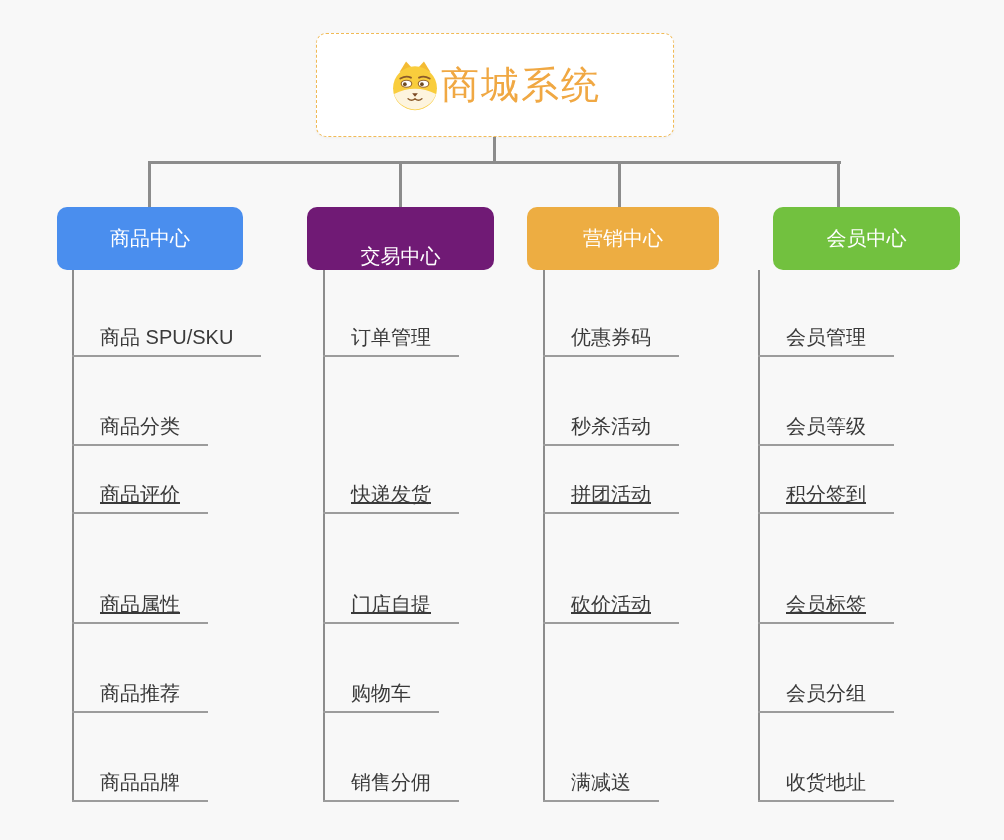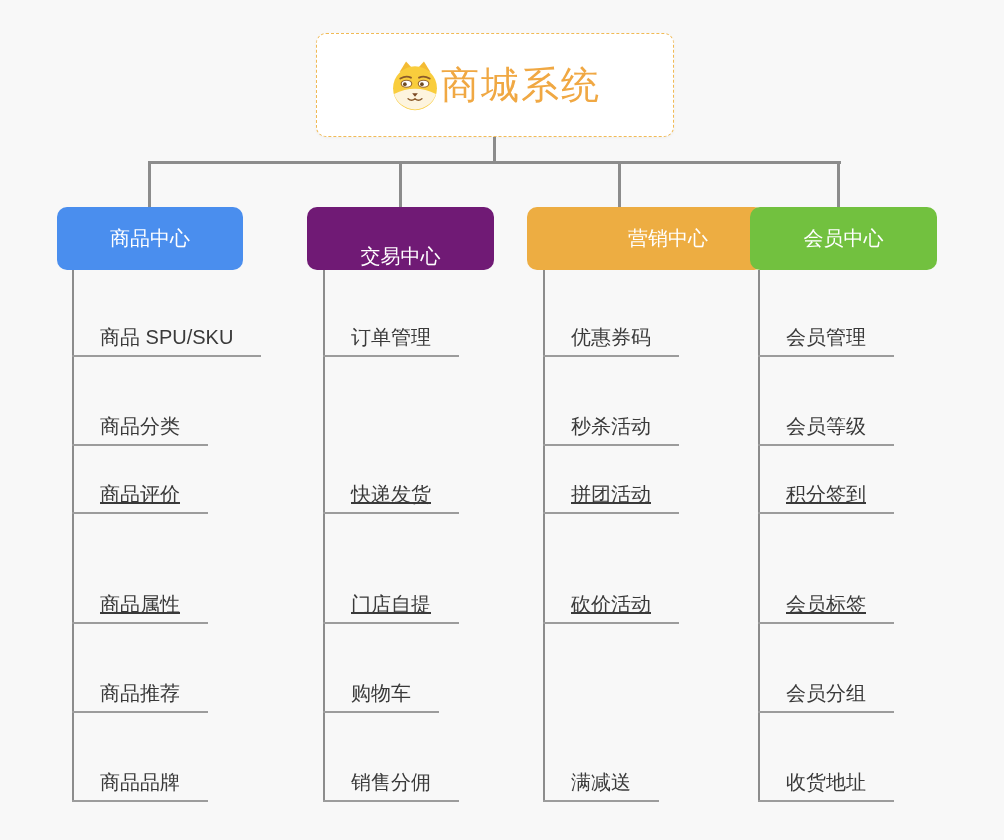--- a/index.html
+++ b/index.html
@@ -37,22 +37,22 @@
   }
   .doge{width:52px;height:52px;flex:0 0 auto;}
   
   .branch{
     position:absolute;top:207px;height:63px;border-radius:10px;
     display:flex;align-items:center;justify-content:center;
     color:#ffffff;font-size:20px;cursor:pointer;
   }
   .branch.c1{left:57px;width:186px;}
   .branch.c2{left:307px;width:187px;}
-  .branch.c3{left:527px;width:192px;padding-left:45px;}
-  .branch.c4{left:750px;width:187px;}
+  .branch.c3{left:527px;width:192px;}
+  .branch.c4{left:773px;width:187px;}
   
   .trunk{position:absolute;top:270px;height:532px;width:2px;background:#8c8c8c;}
   .trunk.c1{left:72px;}
   .trunk.c2{left:323px;}
   .trunk.c3{left:543px;}
   .trunk.c4{left:758px;}
   
   .child{
     position:absolute;height:36px;box-sizing:border-box;
     display:flex;align-items:flex-end;

